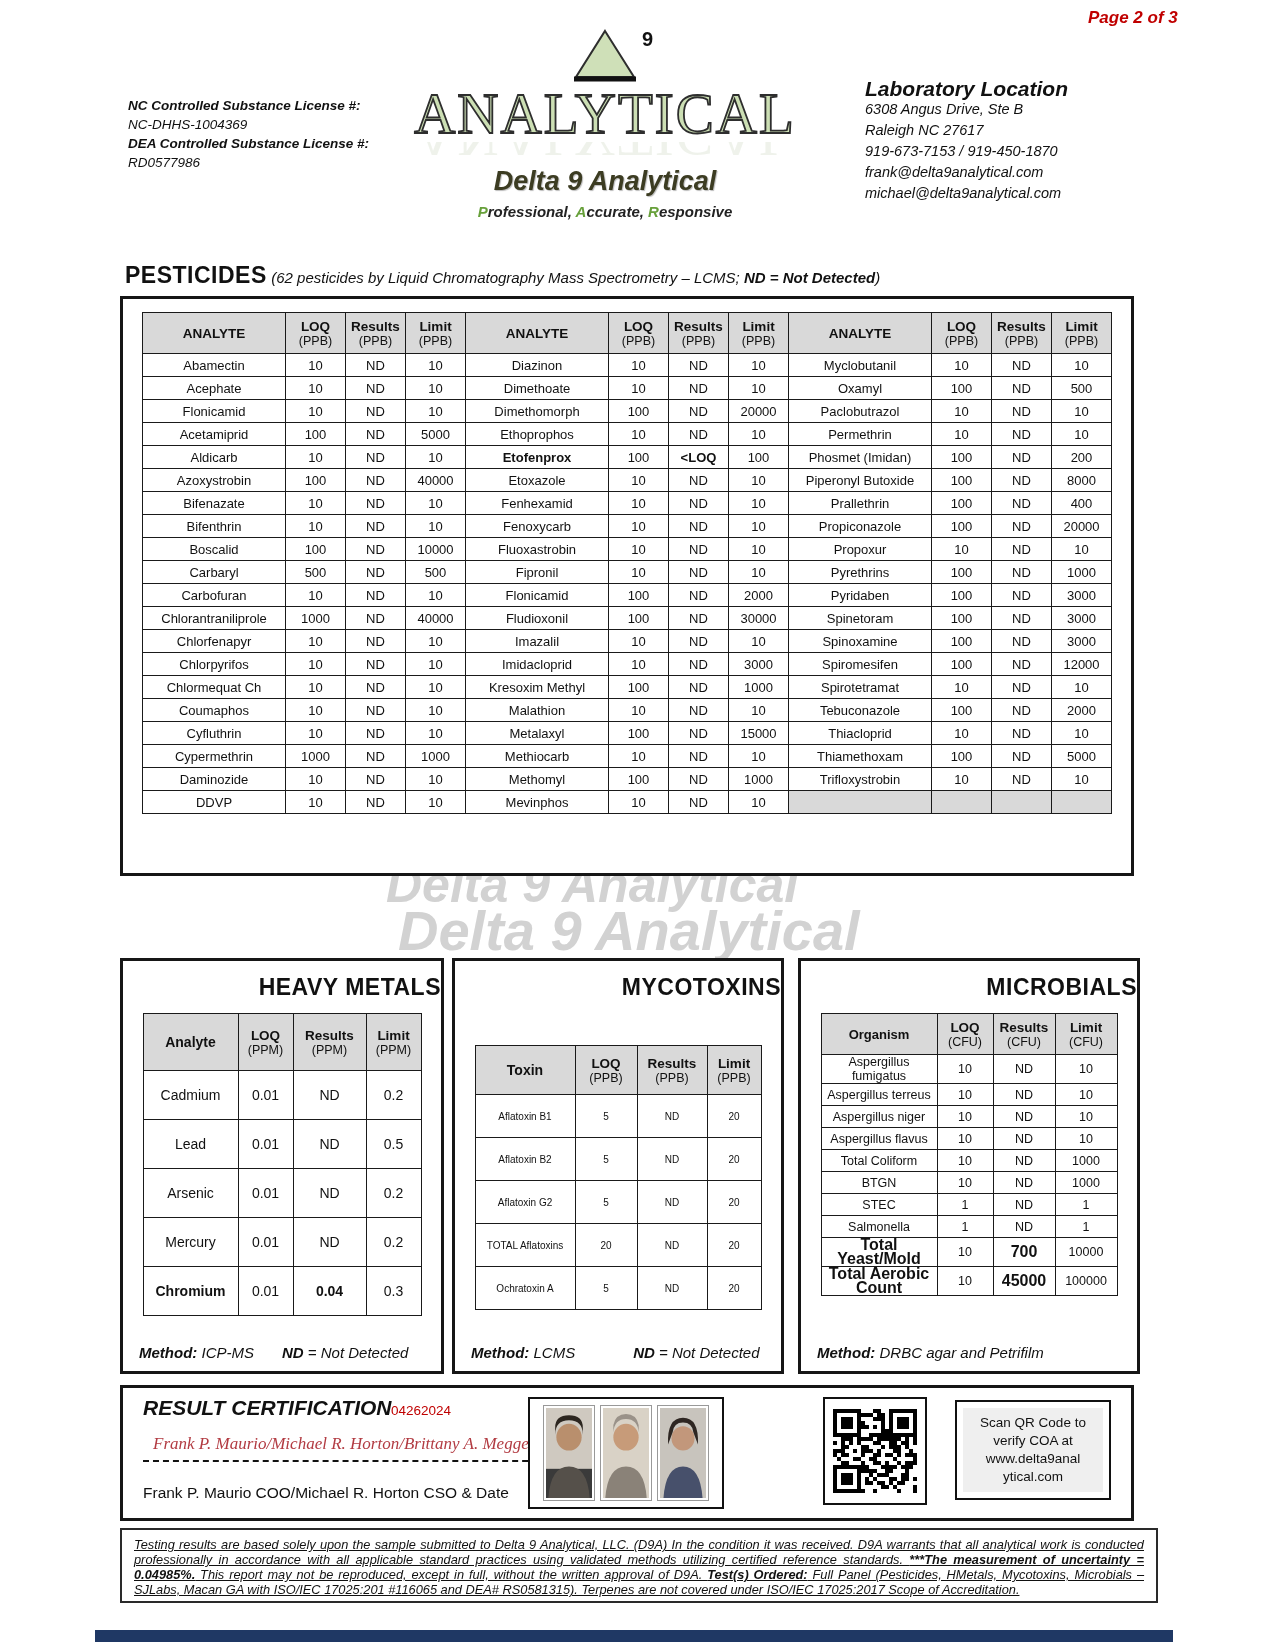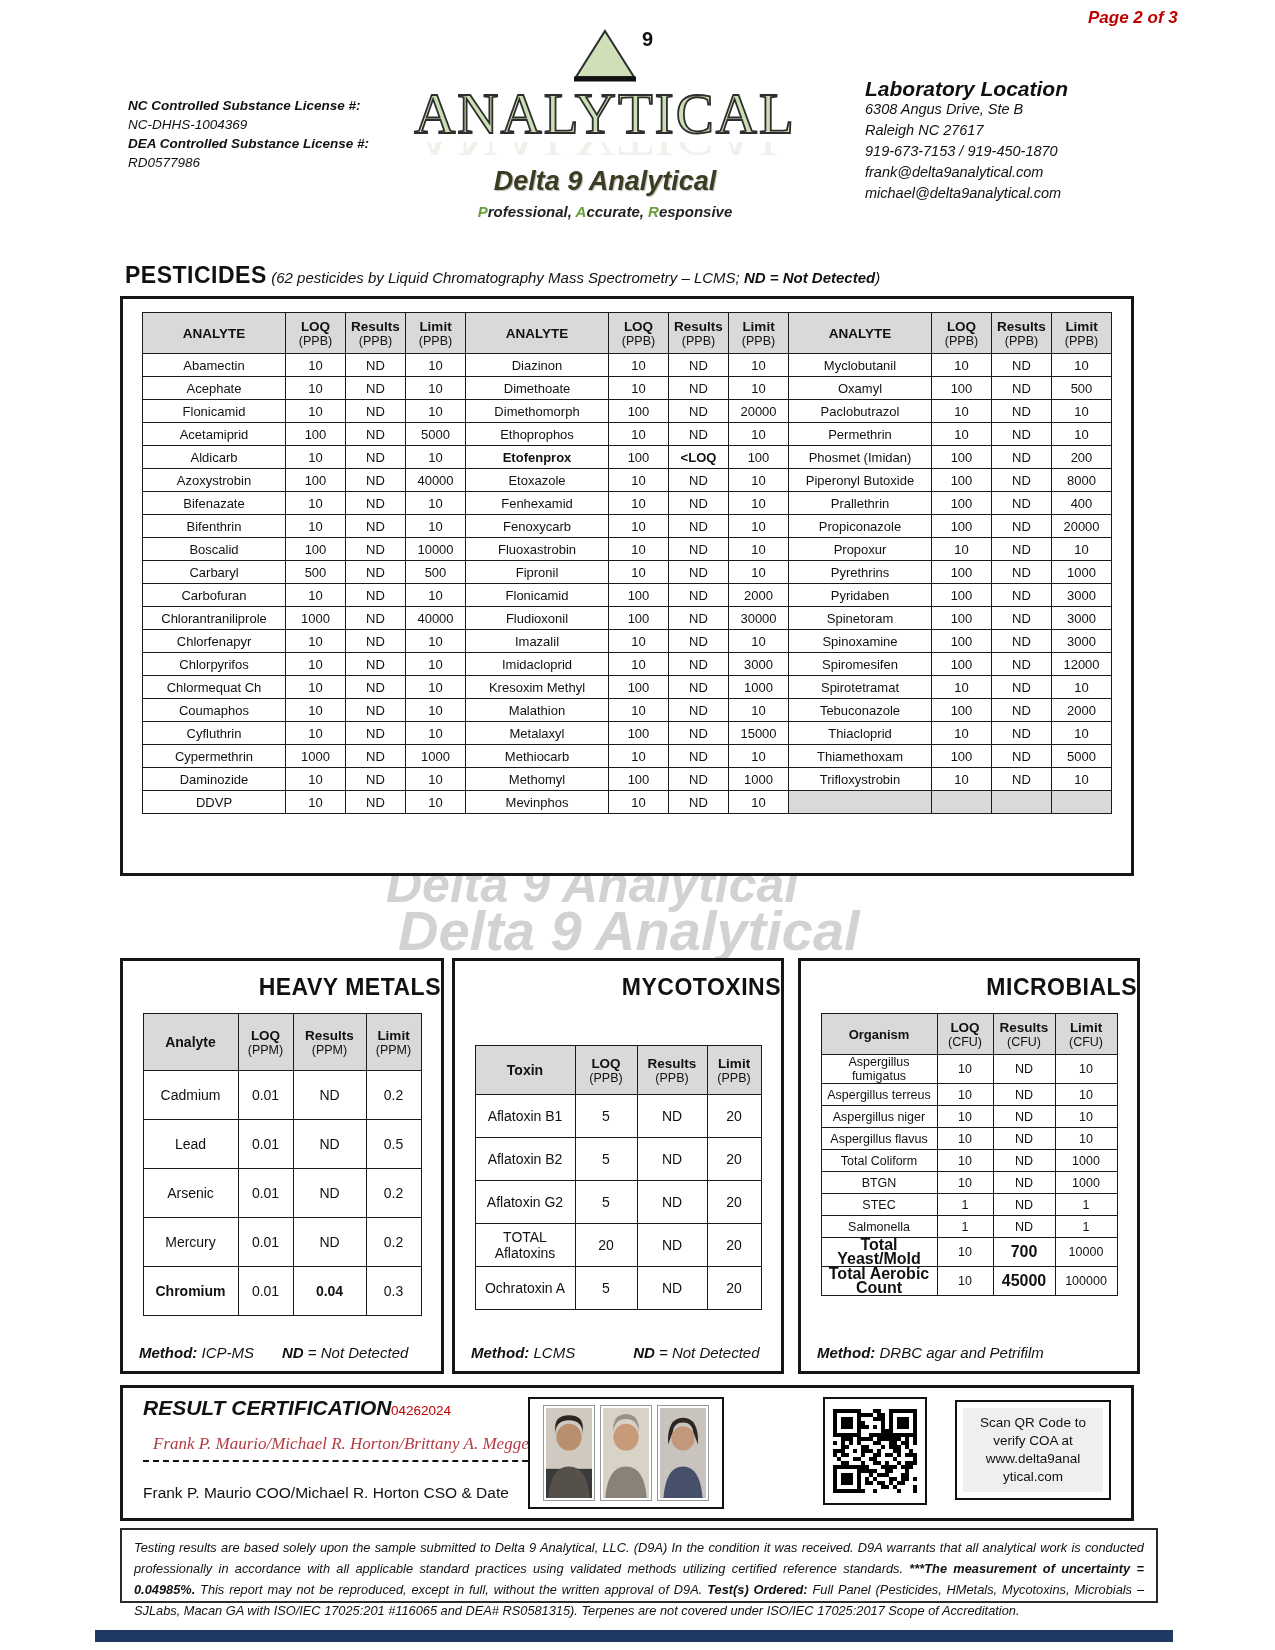--- a/index.html
+++ b/index.html
@@ -48,21 +48,21 @@
   
   .sec-box{position:absolute;top:958px;height:410px;border:3px solid #161616;background:#fff;z-index:1;}
   #hm-box{left:120px;width:318px;}
   #mt-box{left:452px;width:326px;}
   #mb-box{left:786px;width:336px;margin-left:12px;}
   .sec-title{text-align:right;font-size:23px;font-weight:800;letter-spacing:.5px;margin-top:13px;}
   .sec-box table{margin:12px auto 0 auto;}
   #hm-table th{height:56px;font-size:14px;}
   #hm-table td{height:48px;font-size:14px;}
   #mt-table th{height:48px;font-size:14px;}
-  #mt-table td{height:42px;font-size:14px;}
+  #mt-table td{height:42px;font-size:10px;}
   #mb-table th{height:40px;font-size:13px;}
   #mb-table td{height:21px;font-size:12.5px;line-height:14px;}
   #mb-table td.nm.b, #mb-table td.b{font-size:16px;}
   .method{position:absolute;bottom:10px;left:16px;right:6px;font-size:15px;white-space:nowrap;}
   .method .lbl{font-weight:bold;font-style:italic;}
   .method .val{font-style:italic;}
   .method .nd{font-weight:bold;font-style:italic;margin-left:28px;}
   #mt-box .method .nd{margin-left:58px;}
 
   
@@ -79,21 +79,21 @@
   #qr{position:relative;width:84px;height:84px;background:#fff;}
   #qr i{position:absolute;width:4px;height:4px;background:#000;}
   .fp{position:absolute;width:20px;height:20px;border:4px solid #000;}
   .fp::after{content:"";position:absolute;inset:4px;background:#000;}
   #fp-tl{left:0;top:0;} #fp-tr{right:0;top:0;} #fp-bl{left:0;bottom:0;}
   #scan-box{left:832px;top:12px;width:152px;height:96px;border:2px solid #111;background:#fff;display:flex;align-items:center;justify-content:center;}
   #scan-inner{background:#efefef;width:132px;padding:6px 4px;text-align:center;font-size:13.5px;line-height:18px;}
 
   
   #disc-box{left:120px;top:1528px;width:1038px;height:75px;border:2px solid #2a2a2a;background:#fff;z-index:1;box-sizing:border-box;}
-  #disc-text{margin:7px 12px;font-size:12.8px;line-height:21px;font-style:italic;text-align:justify;}
+  #disc-text{margin:7px 12px;font-size:12.8px;line-height:15px;font-style:italic;text-align:justify;text-decoration:underline;}
   #disc-text .bseg{font-weight:bold;}
 
   
   #bottom-bar{left:95px;top:1630px;width:1078px;height:12px;background:#1F3864;z-index:1;}
 </style>
 </head>
 <body>
 
 <div class="wm" id="wm1">Delta 9 Analytical</div>
 <div class="wm" id="wm2">Delta 9 Analytical</div>

